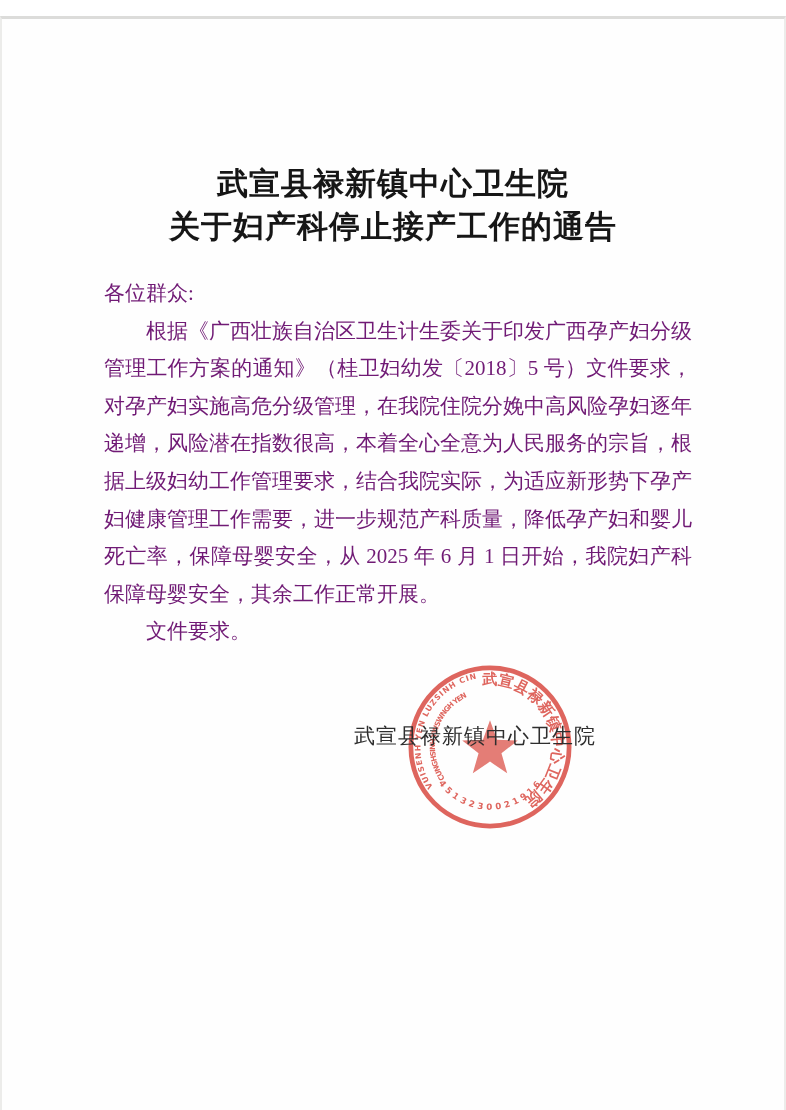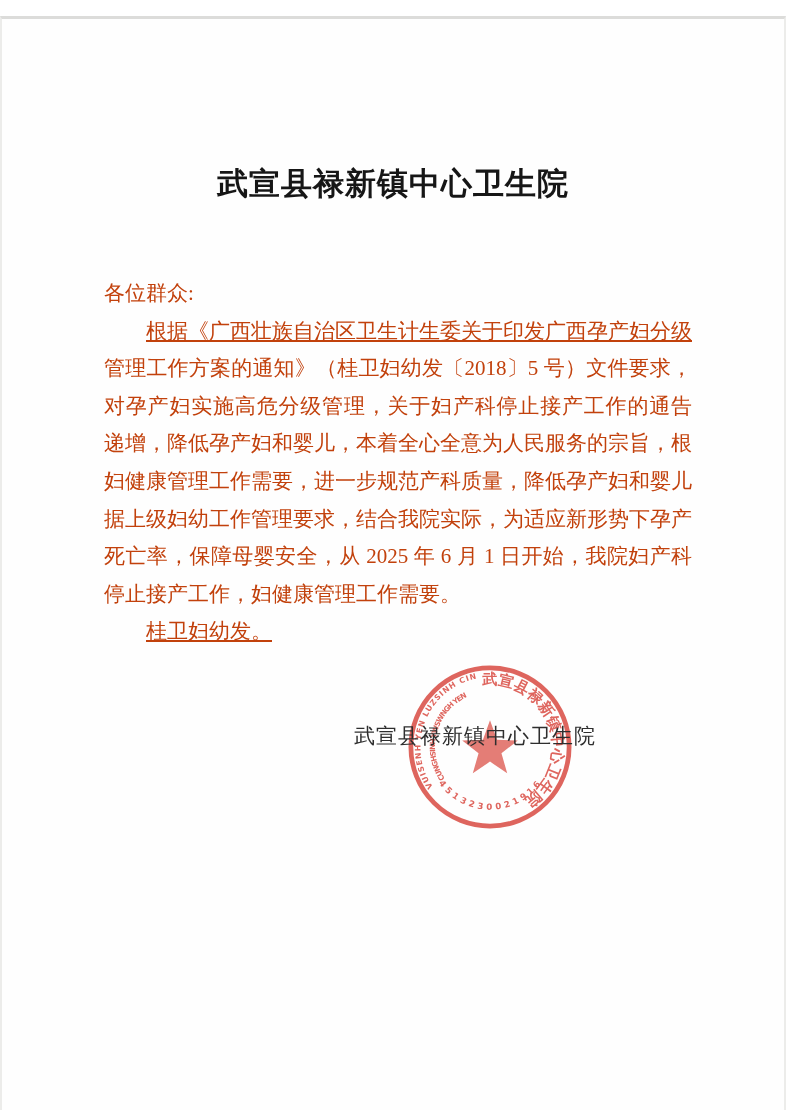--- a/index.html
+++ b/index.html
@@ -31,25 +31,25 @@
     letter-spacing: 1px;
   }
   .body-block {
     position: absolute;
     top: 256px;
     left: 102px;
     width: 588px;
     font-family: "Liberation Serif", serif;
     font-size: 21px;
     line-height: 37.6px;
-    color: #c2410c;
+    color: #701a75;
   }
   .body-line { width: 100%; white-space: nowrap; }
   .body-line.fill { text-align: justify; text-align-last: justify; text-justify: inter-character; white-space: normal; }
-  .body-line.indent { padding-left: 42px; box-sizing: border-box; text-decoration: underline; }
+  .body-line.indent { padding-left: 42px; box-sizing: border-box; }
   .sig-block {
     position: absolute;
     top: 705px;
     left: 323px;
     width: 300px;
     text-align: center;
     font-family: "Liberation Serif", serif;
     font-size: 21px;
     color: #2e2e2e;
   }
@@ -71,33 +71,34 @@
   .seal .latin-inner { font-family: "DejaVu Sans", sans-serif; font-size: 8.5px; font-weight: 600; }
   .seal .serial { font-family: "DejaVu Sans", sans-serif; font-size: 10px; font-weight: 600; }
 </style>
 </head>
 <body>
 
 <div class="page">
 
   <div class="title-block">
     <div>武宣县禄新镇中心卫生院</div>
+    <div>关于妇产科停止接产工作的通告</div>
   </div>
 
   <div class="body-block">
     <div class="body-line">各位群众:</div>
     <div class="body-line fill indent">根据《广西壮族自治区卫生计生委关于印发广西孕产妇分级</div>
     <div class="body-line fill">管理工作方案的通知》（桂卫妇幼发〔2018〕5 号）文件要求，</div>
-    <div class="body-line fill">对孕产妇实施高危分级管理，关于妇产科停止接产工作的通告</div>
-    <div class="body-line fill">递增，降低孕产妇和婴儿，本着全心全意为人民服务的宗旨，根</div>
+    <div class="body-line fill">对孕产妇实施高危分级管理，在我院住院分娩中高风险孕妇逐年</div>
+    <div class="body-line fill">递增，风险潜在指数很高，本着全心全意为人民服务的宗旨，根</div>
+    <div class="body-line fill">据上级妇幼工作管理要求，结合我院实际，为适应新形势下孕产</div>
     <div class="body-line fill">妇健康管理工作需要，进一步规范产科质量，降低孕产妇和婴儿</div>
-    <div class="body-line fill">据上级妇幼工作管理要求，结合我院实际，为适应新形势下孕产</div>
     <div class="body-line fill">死亡率，保障母婴安全，从 2025 年 6 月 1 日开始，我院妇产科</div>
-    <div class="body-line">停止接产工作，妇健康管理工作需要。</div>
-    <div class="body-line indent">桂卫妇幼发。</div>
+    <div class="body-line">保障母婴安全，其余工作正常开展。</div>
+    <div class="body-line indent">文件要求。</div>
   </div>
 
   <svg class="seal" viewBox="0 0 200 200" xmlns="http://www.w3.org/2000/svg">
     <circle cx="100" cy="100" r="92" fill="none" stroke="#da4a41" stroke-width="5.5"></circle>
     <polygon points="100,69 108.2,91.7 132.3,92.5 113.3,107.3 120,130.5 100,117 80,130.5 86.7,107.3 67.7,92.5 91.8,91.7" fill="#da4a41" opacity="0.85"></polygon>
     <defs>
       <path id="arc-cn" d="M 91.1 27.5 A 73 73 0 0 1 138.7 161.9" fill="none"></path>
       <path id="arc-latin-outer" d="M 33.7 146.5 A 81 81 0 0 1 92.9 19.3" fill="none"></path>
       <path id="arc-latin-inner" d="M 47.6 136.7 A 64 64 0 0 1 78.1 39.9" fill="none"></path>
       <path id="arc-serial" d="M 38.1 138.7 A 73 73 0 0 0 161.9 138.7" fill="none"></path>

